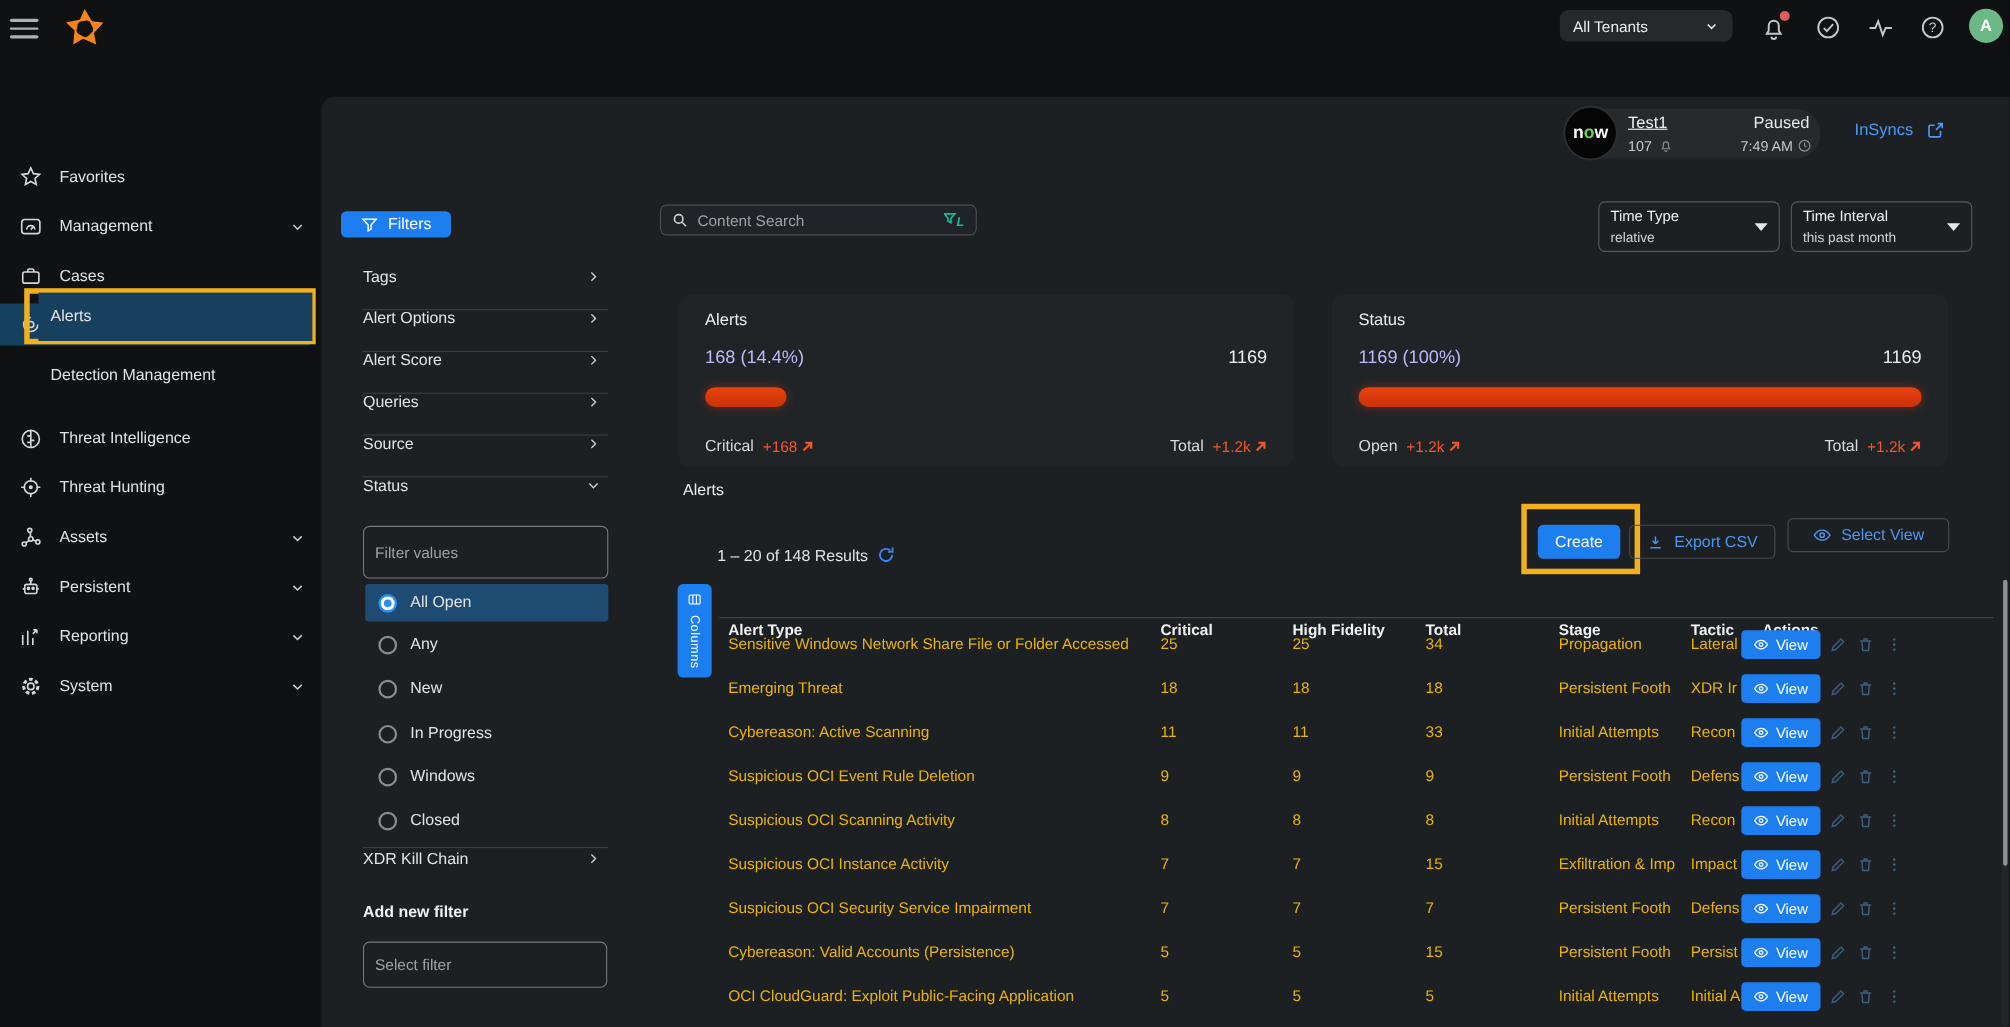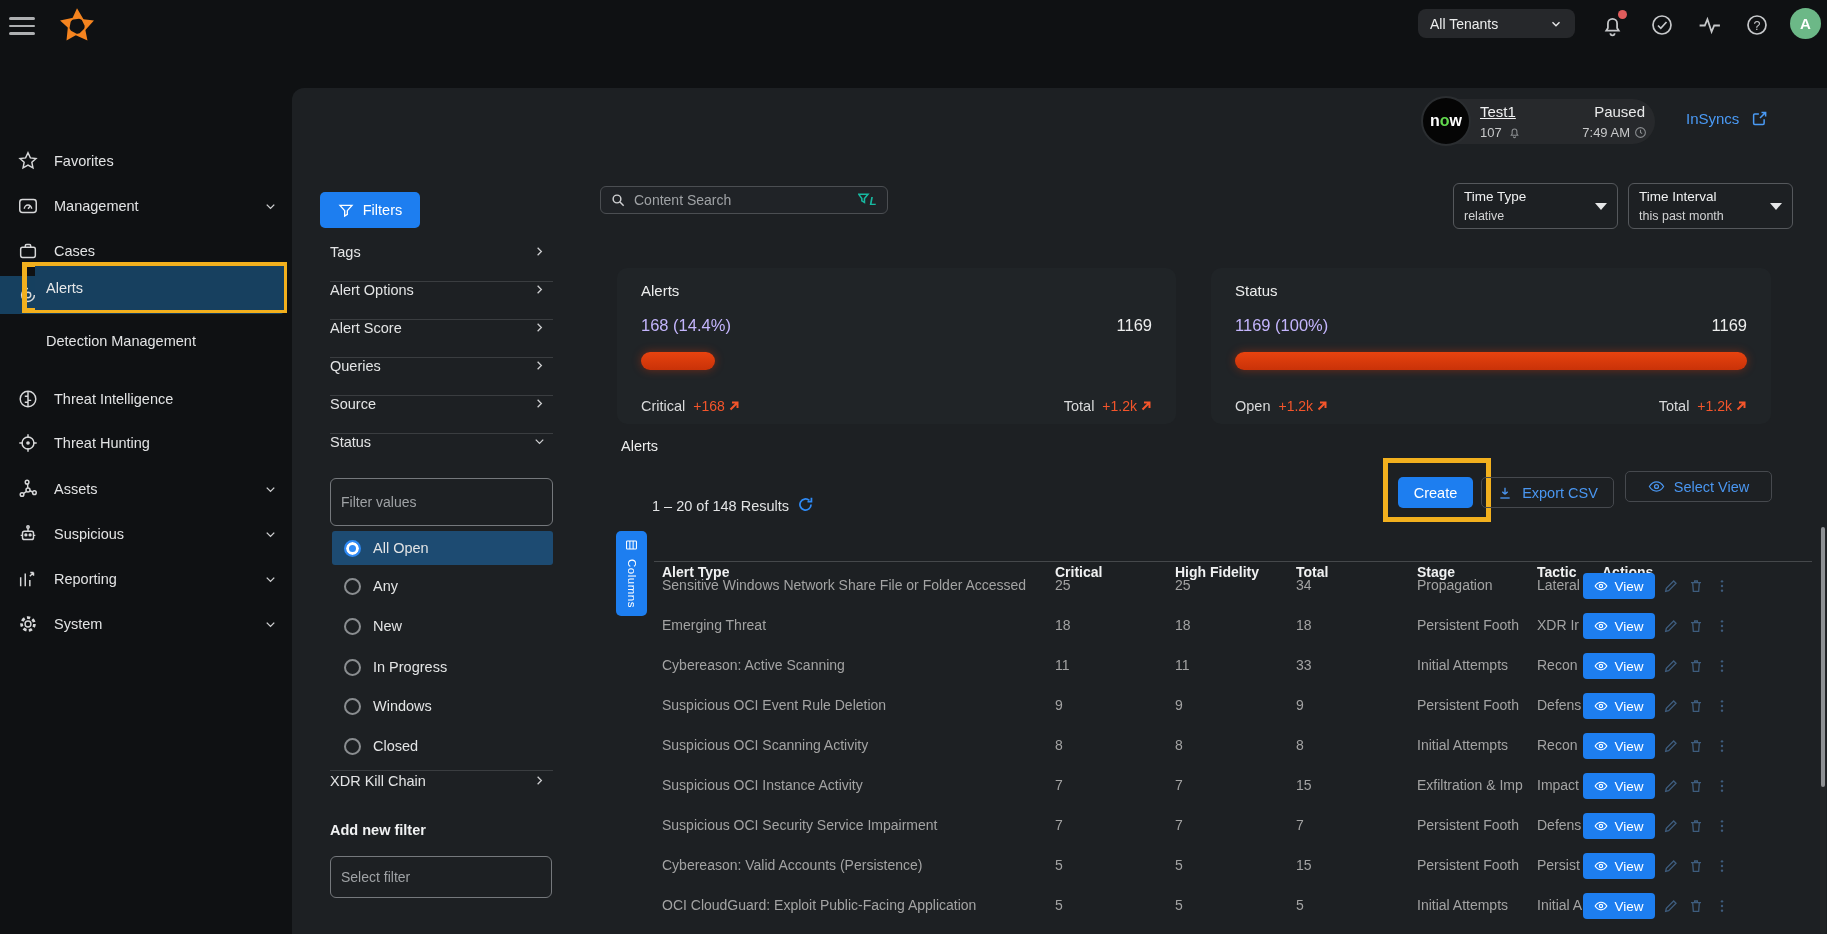--- a/index.html
+++ b/index.html
@@ -53,21 +53,21 @@
   .card .foot-r{position:absolute;right:24px;top:130px;display:flex;align-items:center;gap:8px;font-size:14.5px;color:#d9dadb}
   .delta{color:#f4552b;font-size:14px;display:flex;align-items:center;gap:3px}
   
   .timebox{top:183px;width:165px;height:46px;border:1px solid #55585c;border-radius:6px;cursor:pointer}
   .timebox .tl{position:absolute;left:10px;top:5px;font-size:13.5px;color:#f0f1f2}
   .timebox .tv{position:absolute;left:10px;top:25px;font-size:12.5px;color:#d2d3d4}
   .caret{position:absolute;right:10px;top:19px;width:0;height:0;border-left:6px solid transparent;border-right:6px solid transparent;border-top:7px solid #e6e7e8}
   
   .hcell{position:absolute;font-size:14px;font-weight:bold;color:#f0f1f2;white-space:nowrap;cursor:pointer}
   .trow{left:654px;width:1160px;height:40px;cursor:pointer}
-  .tcell{position:absolute;top:11px;font-size:14px;color:#a3a3a3;white-space:nowrap}
+  .tcell{position:absolute;top:11px;font-size:14px;color:#eab308;white-space:nowrap}
   .clip{overflow:hidden}
   .view-btn{position:absolute;left:929px;top:7px;width:72px;height:26px;border-radius:4px;font-size:13.5px;gap:6px}
   .act-ic{position:absolute;top:12px;color:#3e5c7d;cursor:pointer}
   .cols-btn{left:616px;top:531px;width:31px;height:85px;background:#1d7ef0;border-radius:5px;display:flex;flex-direction:column;align-items:center;padding-top:7px;gap:7px;cursor:pointer}
   .cols-btn .vtxt{writing-mode:vertical-rl;font-size:11.5px;color:#fff;letter-spacing:.5px}
   .link{color:#4a9af5;cursor:pointer}
   .syncpill{left:1427px;top:99px;width:228px;height:45px;background:#27292c;border-radius:23px}
 </style>
 </head>
 <body>
@@ -219,21 +219,21 @@
     </div>
 
     <div class="abs sb-item" style="top:463px">
       <svg class="sb-icon" viewBox="0 0 24 24" fill="none" stroke="currentColor" stroke-width="1.6">
           <rect x="6" y="9" width="12" height="9" rx="2"></rect>
           <circle cx="9.7" cy="13" r="1" fill="currentColor"></circle>
           <circle cx="14.3" cy="13" r="1" fill="currentColor"></circle>
           <path d="M12 9V5.5M4 13.5h2M18 13.5h2"></path>
           <circle cx="12" cy="4.3" r="1.3"></circle>
         </svg>
-      <span class="lbl">Suspicious</span>
+      <span class="lbl">Persistent</span>
       <svg class="sb-chev" width="15" height="15" viewBox="0 0 24 24" fill="none" stroke="currentColor" stroke-width="2.2">
           <path d="M6 9l6 6 6-6"></path>
         </svg>
     </div>
 
     <div class="abs sb-item" style="top:508px">
       <svg class="sb-icon" viewBox="0 0 24 24" fill="none" stroke="currentColor" stroke-width="1.6">
           <path d="M4 20V10M9 20V6M14 20v-7"></path>
           <path d="M14 9l4-4M18 5h-3.5M18 5v3.5"></path>
         </svg>
@@ -289,21 +289,21 @@
     <span class="tl">Time Type</span>
     <span class="tv">relative</span>
     <span class="caret"></span>
   </div>
   <div class="abs timebox" style="left:1628px">
     <span class="tl">Time Interval</span>
     <span class="tv">this past month</span>
     <span class="caret"></span>
   </div>
 
-  <button class="abs btn-blue" style="left:320px;top:192px;width:100px;height:36px">
+  <button class="abs btn-blue" style="left:310px;top:192px;width:100px;height:24px">
     <svg width="16" height="16" viewBox="0 0 24 24" fill="none" stroke="#fff" stroke-width="2">
         <path d="M3 5h18l-7 8v5.5l-4 2.5v-8L3 5z"></path>
       </svg>
     <span>Filters</span>
   </button>
 
   <div class="abs fgroup" style="left:330px;top:244px;width:223px">
     <span>Tags</span>
     <svg class="chev" width="15" height="15" viewBox="0 0 24 24" fill="none" stroke="currentColor" stroke-width="2">
         <path d="M9 6l6 6-6 6"></path>

